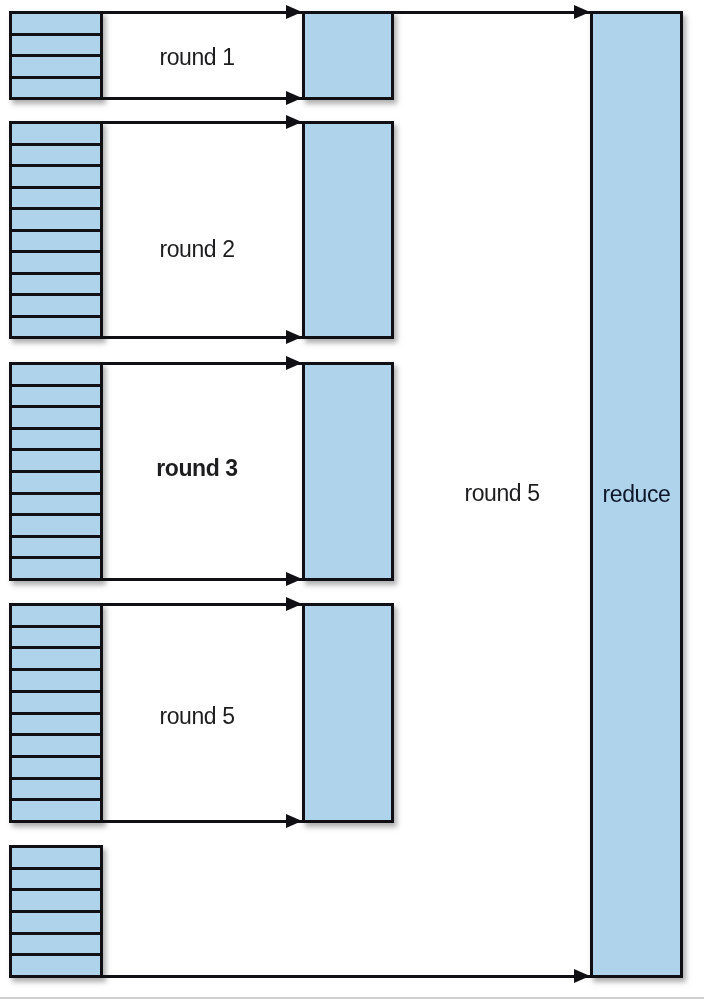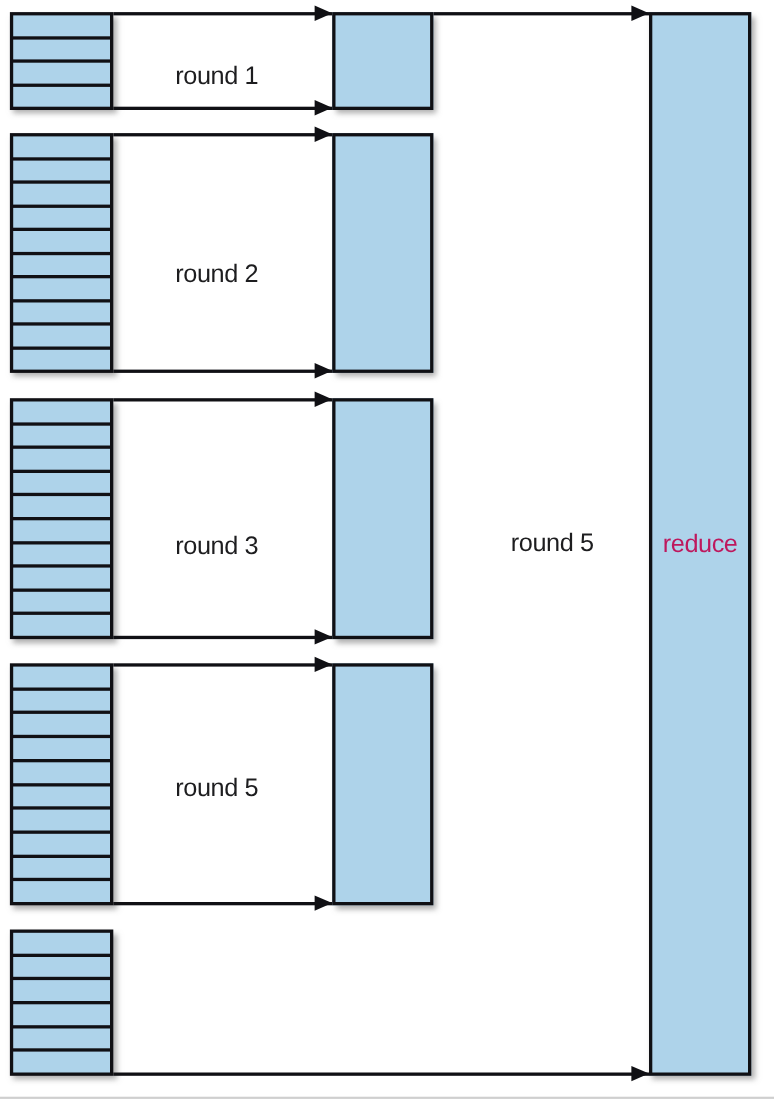--- a/index.html
+++ b/index.html
@@ -48,21 +48,21 @@
     transform:translate(-50%,-50%);
     font-size:23px;
     letter-spacing:-0.4px;
     color:#1d1d1f;
     white-space:nowrap;
   }
   #reduce-box {
     display:flex; align-items:center; justify-content:center;
   }
   #reduce-box .inlbl {
-    font-size:23px; letter-spacing:-0.4px; color:#be185d;
+    font-size:23px; letter-spacing:-0.4px; color:#0f172a;
   }
   .bottom-rule {
     position:absolute;
     left:0; top:997px; width:704px; height:2px;
     background:#cfcfcf;
   }
 </style>
 </head>
 <body>
 
@@ -133,20 +133,20 @@
   <div class="arrow" style="left:103px; top:121px; width:199px;"></div>
   <div class="arrow" style="left:103px; top:336px; width:199px;"></div>
   <div class="arrow" style="left:103px; top:362px; width:199px;"></div>
   <div class="arrow" style="left:103px; top:578px; width:199px;"></div>
   <div class="arrow" style="left:103px; top:603px; width:199px;"></div>
   <div class="arrow" style="left:103px; top:820px; width:199px;"></div>
 
   <div class="arrow" style="left:394px; top:11px;  width:196px;"></div>
   <div class="arrow" style="left:103px; top:975px; width:487px;"></div>
 
-  <div class="lbl" style="left:197px; top:57px;margin-top:12px;">round 1</div>
+  <div class="lbl" style="left:197px; top:57px;">round 1</div>
   <div class="lbl" style="left:197px; top:249px;">round 2</div>
-  <div class="lbl" style="left:197px; top:496px;">round 3</div>
+  <div class="lbl" style="left:197px; top:468px;font-weight:bold;">round 3</div>
   <div class="lbl" style="left:197px; top:716px;">round 5</div>
   <div class="lbl" style="left:502px; top:493px;text-align:right;">round 5</div>
 
   <div class="bottom-rule"></div>
 </div>
 
 </body></html>

